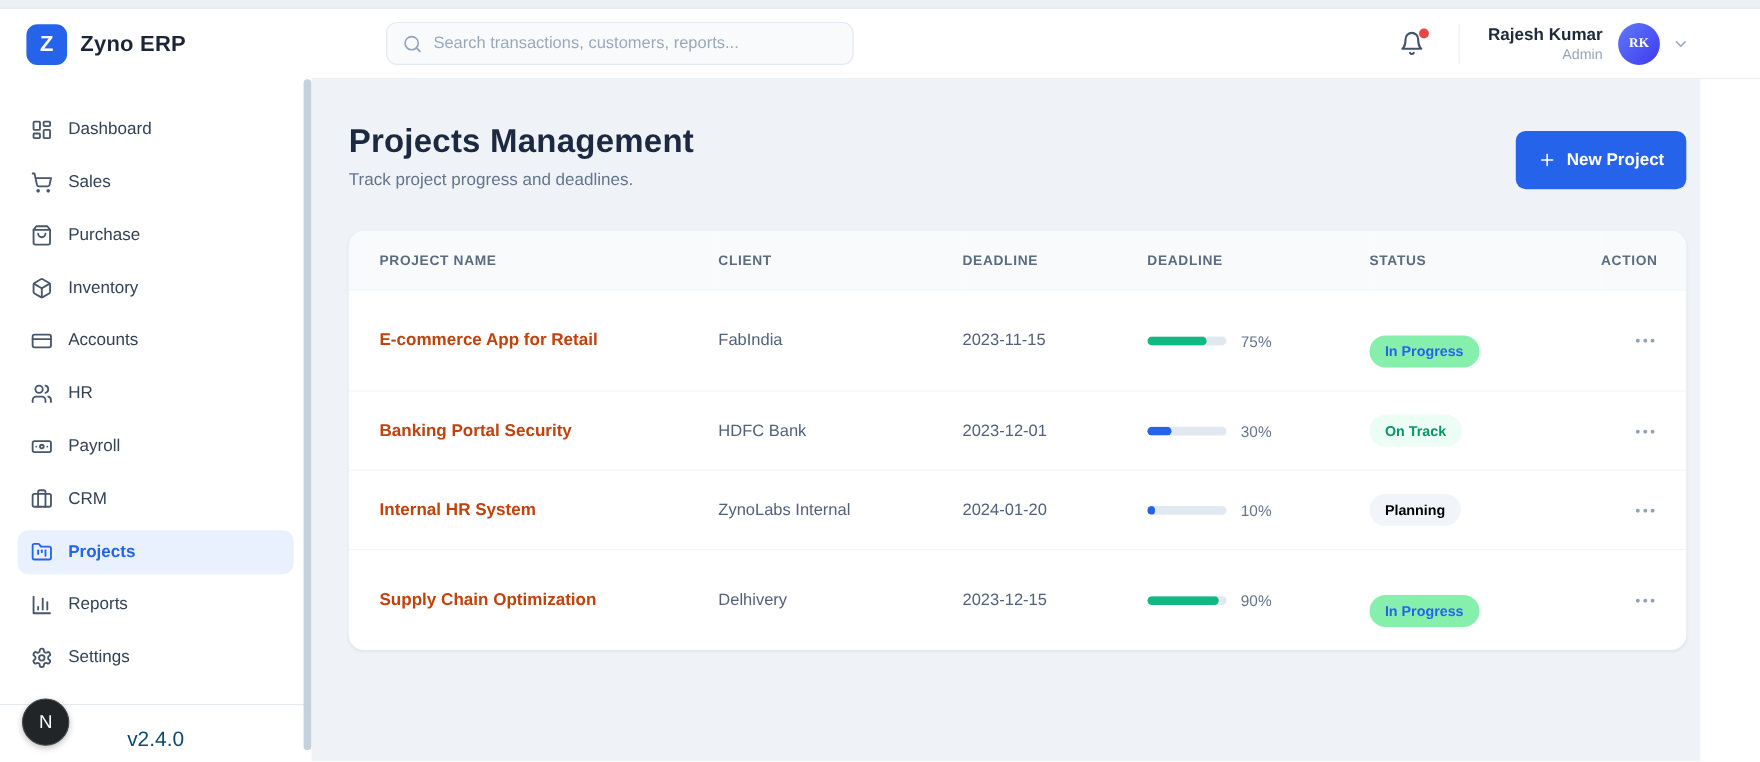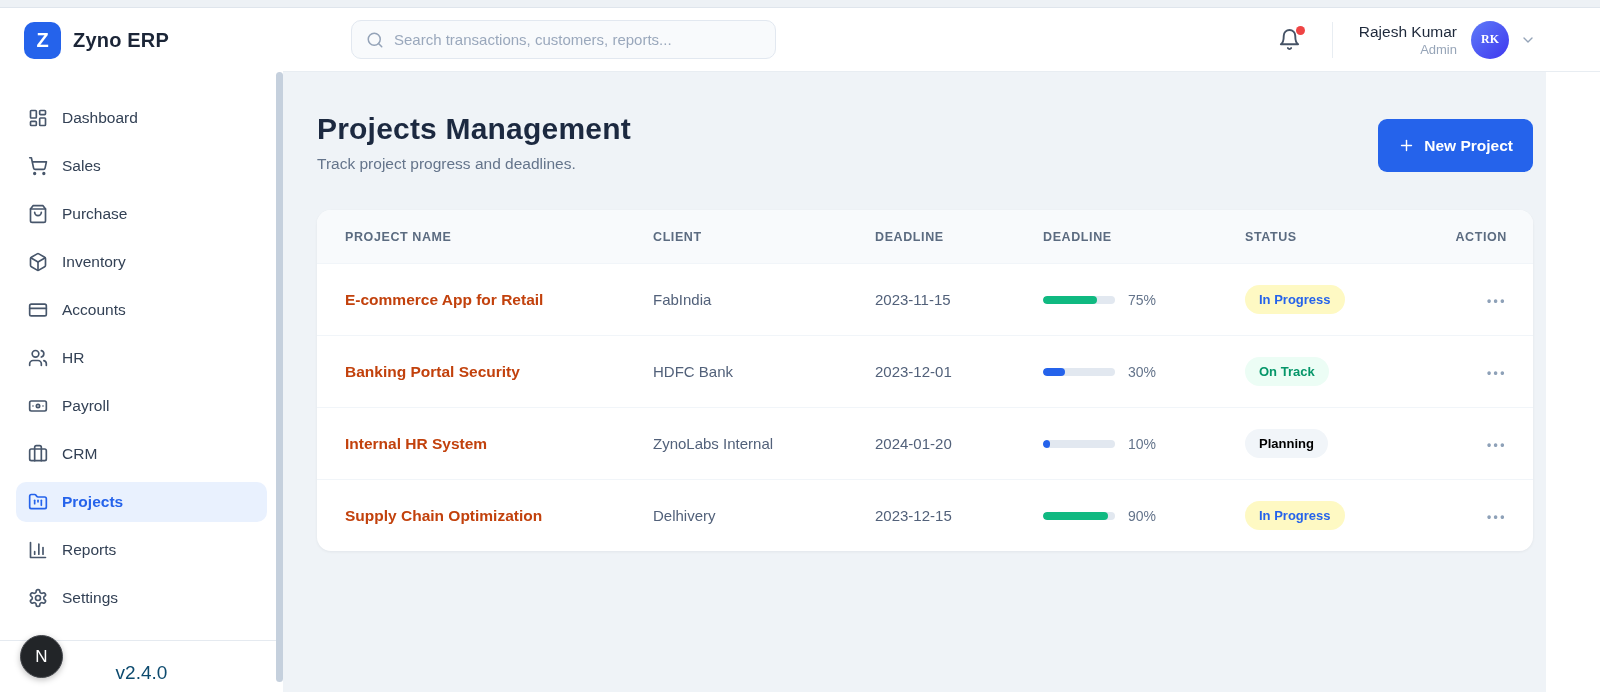--- a/index.html
+++ b/index.html
@@ -37,21 +37,21 @@
   .search-box .icon svg { width:18px; height:18px; }
   .search-box input { border:none; outline:none; background:transparent; flex:1; font-size:15px; color:#334155; font-family:"Liberation Sans",sans-serif; }
   .search-box input::placeholder { color:#9aa8bc; }
 
   .header-right { margin-left:auto; display:flex; align-items:center; }
   .bell-wrap { position:relative; width:24px; height:24px; color:#42506199; color:#465366; cursor:pointer; }
   .bell-wrap svg { width:23px; height:23px; }
   .bell-dot { position:absolute; top:-2px; right:-3px; width:9px; height:9px; border-radius:50%; background:#ef4444; }
   .v-divider { width:1px; height:36px; background:#e8edf2; margin:0 26px 0 30px; }
   .user-text { text-align:right; margin-right:14px; }
-  .user-name { font-size:15.5px; font-weight:400; color:#1e293b; line-height:1.25; }
+  .user-name { font-size:15.5px; font-weight:700; color:#1e293b; line-height:1.25; }
   .user-role { font-size:13px; color:#97a5b8; }
   .avatar { width:38px; height:38px; border-radius:50%; background:linear-gradient(135deg,#5e7bf8,#4038ef); color:#fff; font-size:12px; font-weight:bold; display:flex; align-items:center; justify-content:center; cursor:pointer;font-family:Liberation Serif, serif; }
   .chevron { width:16px; height:16px; color:#94a3b8; margin-left:11px; cursor:pointer; display:flex; }
   .chevron svg { width:16px; height:16px; }
 
   .main-row { flex:1; display:flex; min-height:0; }
   .main { flex:1; background:#eff3f7; overflow:hidden; }
   .right-gap { width:54px; background:#fff; flex-shrink:0; }
 
   .page-inner { width:1216px; margin:40px 0 0 34px; }
@@ -73,21 +73,21 @@
   td.cell-name { padding-left:28px; font-weight:600; color:#c2410c; font-size:15.5px; }
   td.cell-action { text-align:right; padding-right:26px; }
   .dots { color:#8ea1b8; font-size:12px; letter-spacing:2.5px; font-weight:bold; cursor:pointer; }
   .progress-wrap { display:flex; align-items:center; gap:13px; }
   .progress-track { width:72px; height:8px; background:#e2e8f0; border-radius:5px; overflow:hidden; }
   .progress-fill { height:100%; border-radius:5px; }
   .fill-green { background:#10b981; }
   .fill-blue { background:#2563eb; }
   .progress-label { font-size:14px; color:#64748b; }
   .badge { display:inline-block; padding:7px 14px; border-radius:999px; font-size:13px; font-weight:600; }
-  .badge-blue { color:#2563eb; background:#fef9c3; }
+  .badge-blue { color:#2563eb; background:#86efac;margin-top:20px; }
   .badge-green { color:#059669; background:#ecfdf5; }
   .badge-gray { color:#000000; background:#f1f5f9; }
 </style>
 </head>
 <body>
 
 <div class="top-strip"></div>
 
 <div class="app">
 

